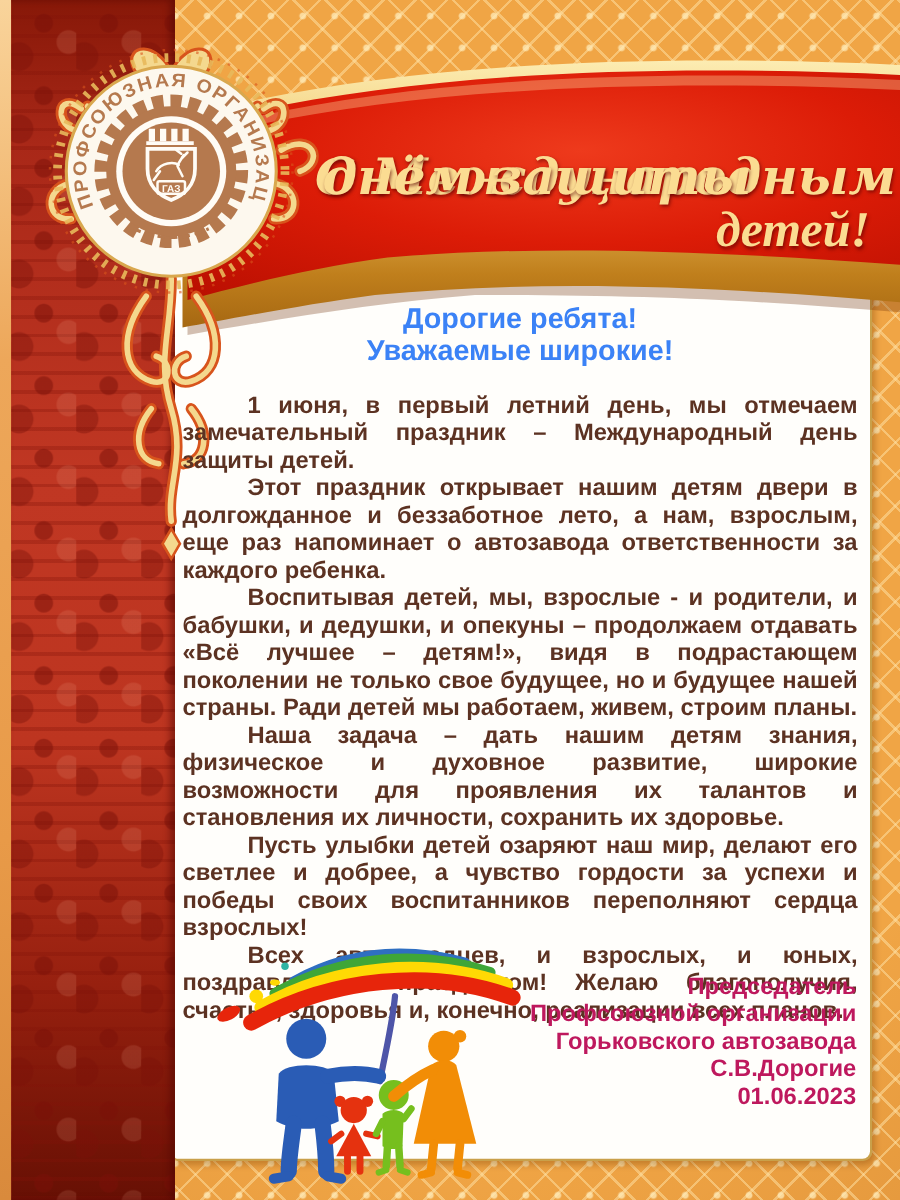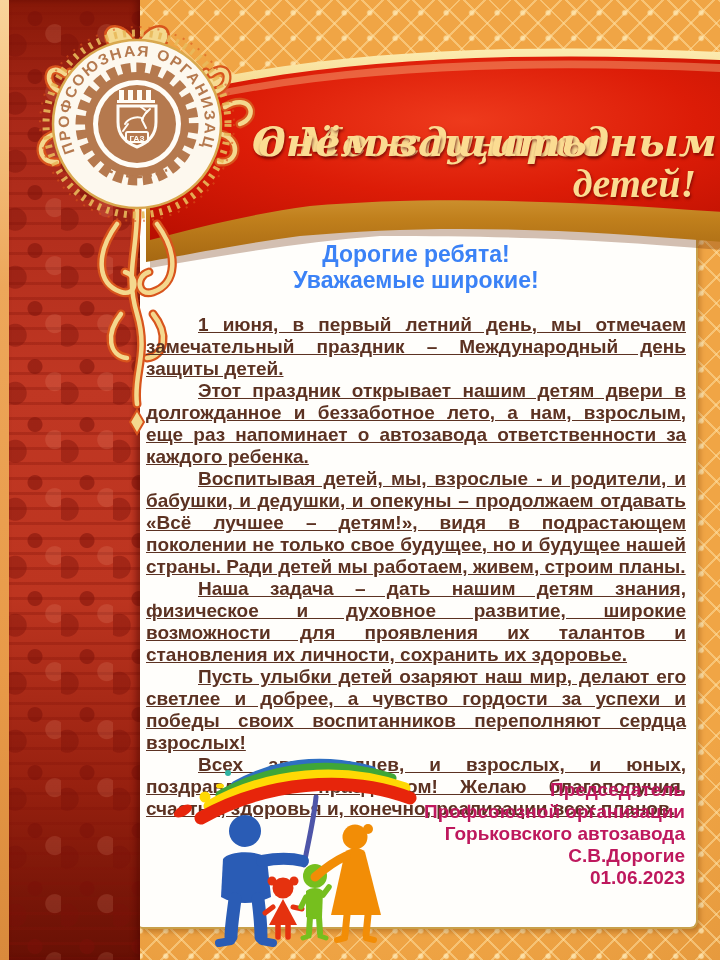--- a/index.html
+++ b/index.html
@@ -46,27 +46,27 @@
       text-shadow:1px 2px 3px rgba(90,0,0,.65);white-space:nowrap;}
   .title-l1{left:252px;top:76px;margin-top:44px;}
   .title-l2{left:258px;top:120px;}
   .title-l3{right:24px;top:162px;font-family:Liberation Serif, serif;}
 
   .greeting{position:absolute;left:146px;top:241px;width:540px;text-align:center;
       color:#3b82f6;font-weight:bold;font-size:23px;line-height:26px;}
 
   .body-text{position:absolute;left:146px;top:314px;width:540px;
       color:#5c3222;font-weight:bold;font-size:19px;line-height:22px;
-      text-align:justify;text-decoration:underline;}
+      text-align:justify;}
   .body-text p{margin:0;text-indent:52px;}
 
   .signature{position:absolute;right:35px;top:779px;text-align:right;
       color:#be185d;font-weight:bold;font-size:19px;line-height:22px;}
 
-  .emblem-wrap{position:absolute;left:25px;top:12px;width:230px;height:430px;}
+  .emblem-wrap{position:absolute;left:25px;top:25px;width:230px;height:430px;}
   .family-wrap{position:absolute;left:165px;top:757px;width:280px;height:200px;}
 </style>
 </head>
 <body>
 
 <div class="stage">
 
   <div class="bg"></div>
   <div class="edge-strip"></div>
   <div class="red-stripe"></div>

